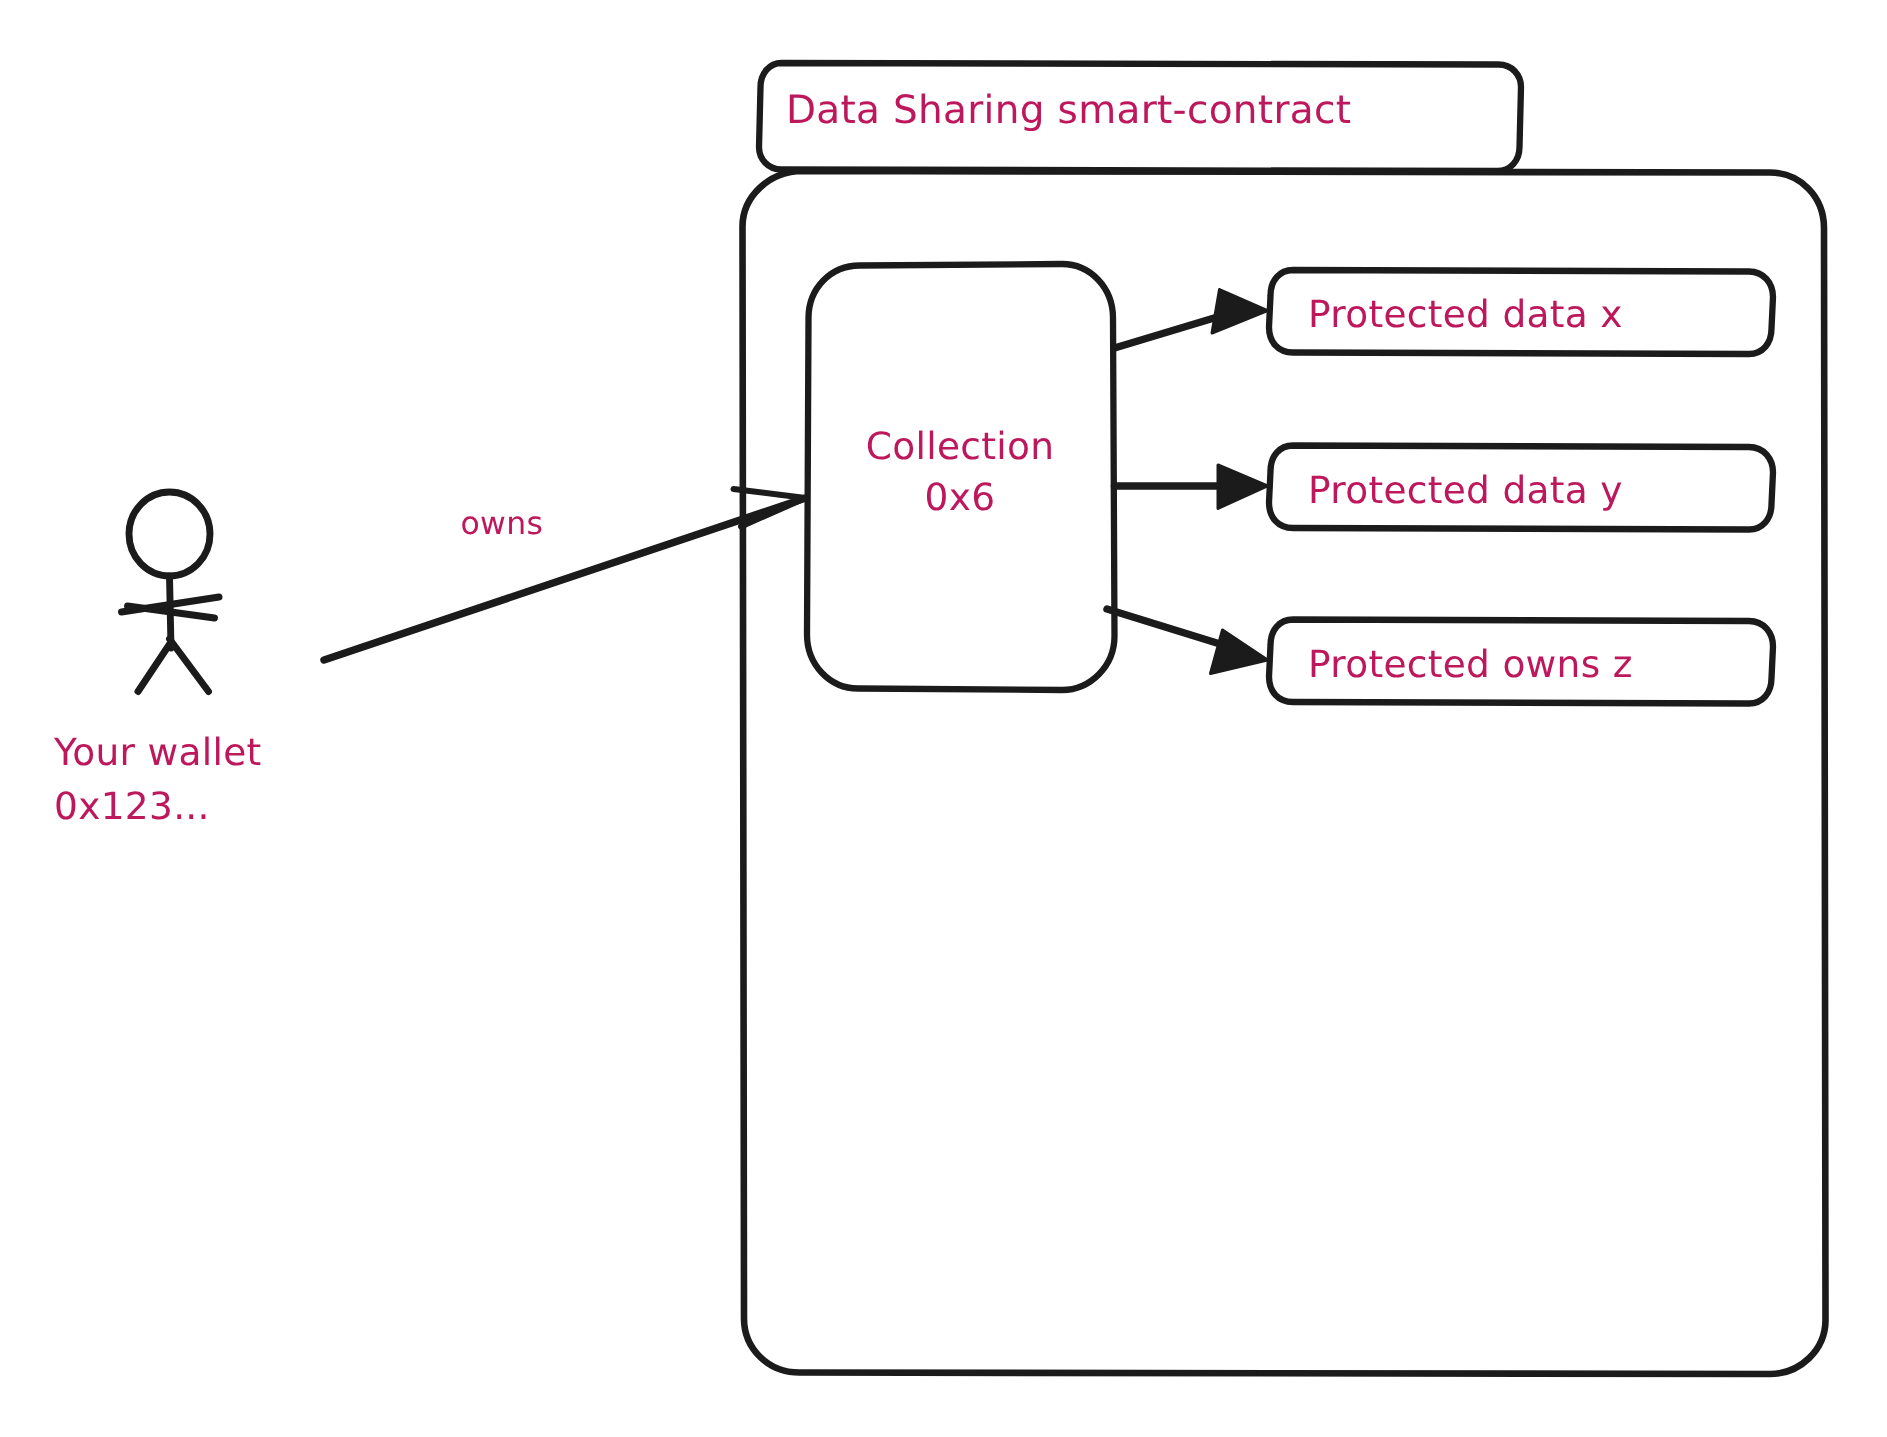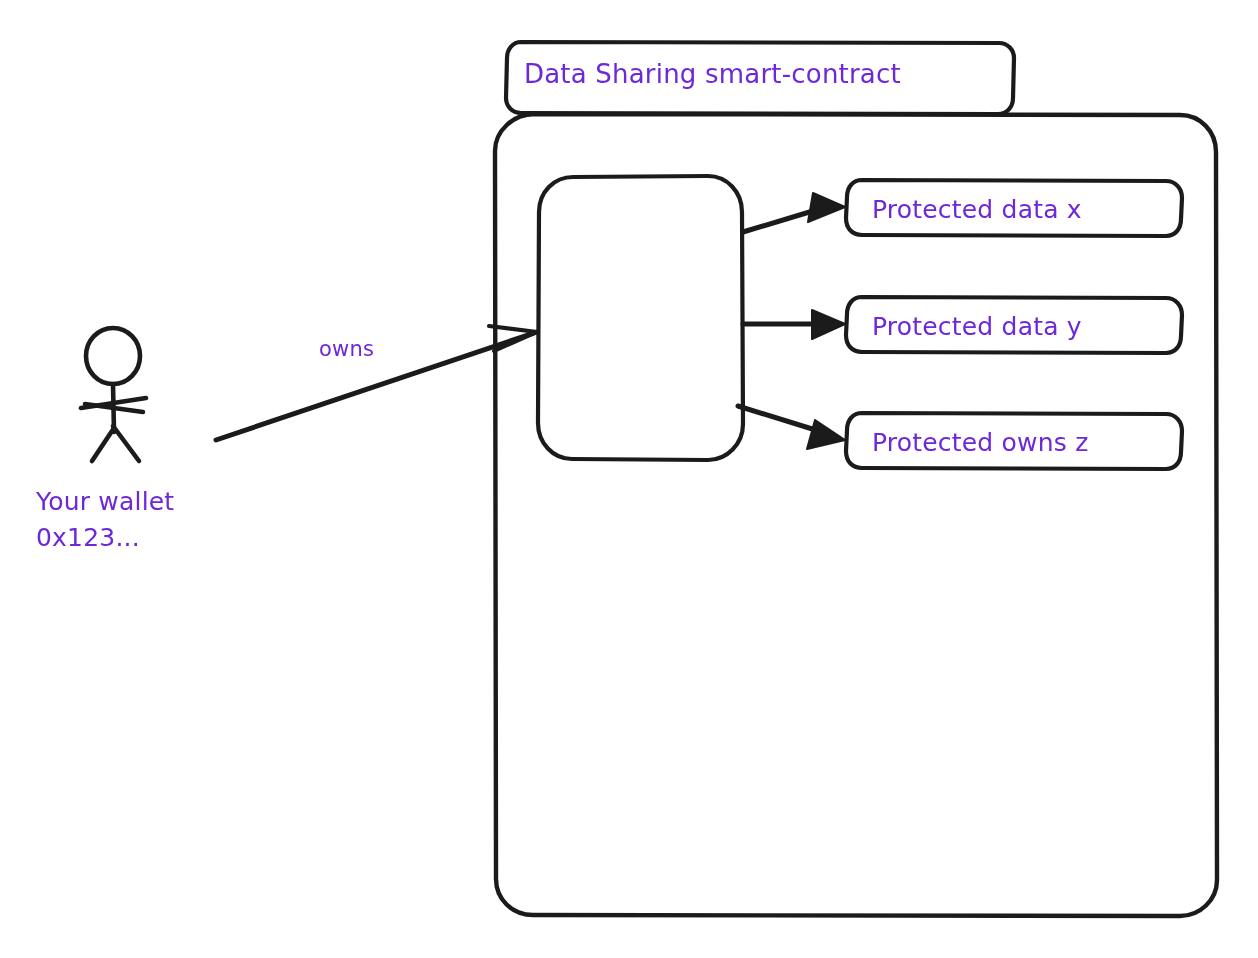--- a/index.html
+++ b/index.html
@@ -61,21 +61,21 @@
   }
   .figure-stroke {
     fill: none;
     stroke: #1b1b1b;
     stroke-width: 4.6;
     stroke-linecap: round;
     stroke-linejoin: round;
   }
   .label {
     position: absolute;
-    color: #6d28d9;
+    color: #be185d;
     font-family: "DejaVu Sans", sans-serif;
     font-size: 25px;
     line-height: 1.34;
     white-space: pre;
     letter-spacing: 0.2px;
     pointer-events: none;
   }
   .label-centered {
     text-align: center;
   }
@@ -87,21 +87,21 @@
   #collection-label {
     left: 538px;
     top: 281px;
     width: 204px;
     text-align: center;
     font-size: 25px;
   }
   #pd-x-label { left: 872px; top: 193px; font-size: 25px; }
   #pd-y-label { left: 872px; top: 310px; font-size: 25px; }
   #pd-z-label { left: 872px; top: 426px; font-size: 25px; }
-  #owns-label  { left: 307px; top: 335px; font-size: 21px; margin-left: 12px; }
+  #owns-label  { left: 307px; top: 335px; font-size: 21px; }
   #wallet-label {
     left: 36px;
     top: 484px;
     font-size: 25px;
     line-height: 1.42;
   }
 </style>
 </head>
 <body>
 
@@ -195,20 +195,22 @@
 
     <g>
       <path class="arrow-line" d="M 738 406 L 822 432"></path>
       <polygon class="arrow-head-filled" points="845 440, 807 449, 815 420"></polygon>
     </g>
 
   </svg>
 
   <div class="label" id="title-label">Data Sharing smart-contract</div>
 
+  <div class="label label-centered" id="collection-label">Collection
+0x6</div>
 
   <div class="label" id="pd-y-label">Protected data y</div>
 
   <div class="label" id="pd-x-label">Protected data x</div>
 
   <div class="label" id="pd-z-label">Protected owns z</div>
 
   <div class="label" id="owns-label">owns</div>
 
   <div class="label" id="wallet-label">Your wallet

